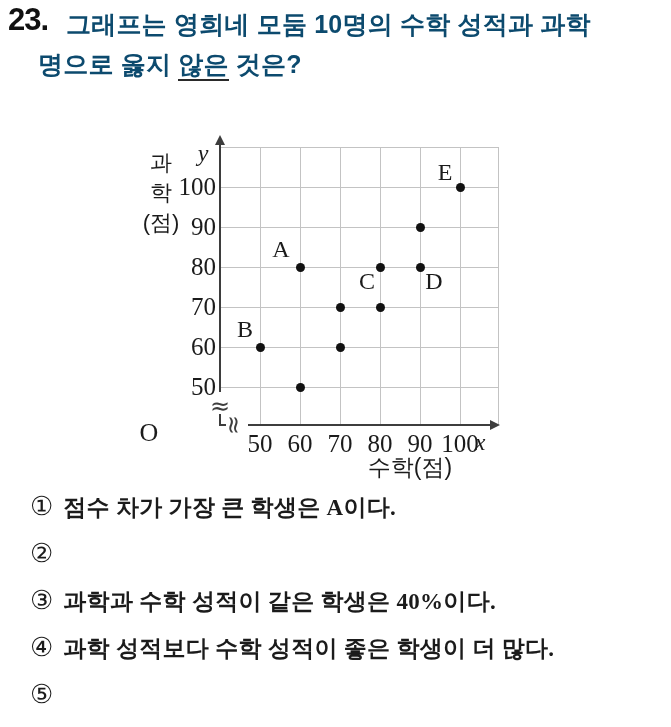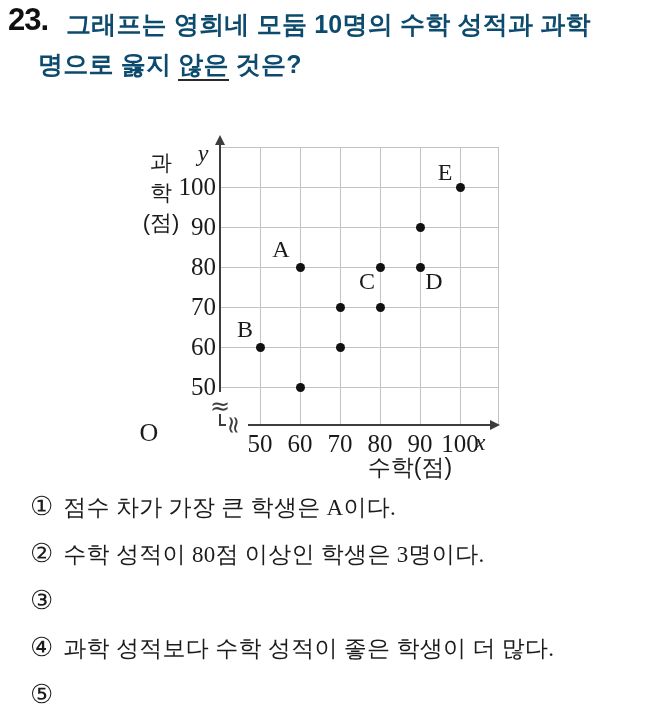--- a/index.html
+++ b/index.html
@@ -62,21 +62,21 @@
   .pt { position: absolute; width: 9px; height: 9px; border-radius: 50%;
         background: var(--pt, #111); }
   .ptlabel { position: absolute; width: 26px; height: 26px; text-align: center;
              font: 24px "Liberation Serif", serif; color: var(--txt, #1b1b1b); }
 
   
   .options { position: absolute; left: 30px; top: 492px; width: 640px; }
   .option { display: flex; align-items: baseline; height: 31px; margin-bottom: 16px;
             font: 23px "Liberation Serif", serif; color: #1b1b1b; }
   .onum { font-size: 26px; line-height: 30px; margin-right: 10px; flex: 0 0 auto; }
-  .otext { line-height: 30px; letter-spacing: 0.3px; white-space: nowrap; }
+  .otext { line-height: 30px; letter-spacing: 0.3px; white-space: nowrap; font-weight: bold; }
 </style>
 </head>
 <body>
 
 <div class="page">
 
   <span class="qnum">23.</span>
 
   <div class="qtext">
     <div class="qline1">그래프는 영희네 모둠 10명의 수학 성적과 과학</div>
@@ -142,24 +142,24 @@
       <div class="ptlabel" style="left: 312px; top: 19px;">E</div>
     </div>
 
   <div class="options">
     <div class="option">
       <span class="onum">①</span>
       <span class="otext">점수 차가 가장 큰 학생은 A이다.</span>
     </div>
     <div class="option">
       <span class="onum">②</span>
-      <span class="otext">수학 성적이 80점 이상인 학생은 3명이다.</span>
     </div>
     <div class="option">
       <span class="onum">③</span>
+      <span class="otext">과학과 수학 성적이 같은 학생은 40%이다.</span>
     </div>
     <div class="option">
       <span class="onum">④</span>
       <span class="otext">과학 성적보다 수학 성적이 좋은 학생이 더 많다.</span>
     </div>
     <div class="option">
       <span class="onum">⑤</span>
     </div>
   </div>
 

